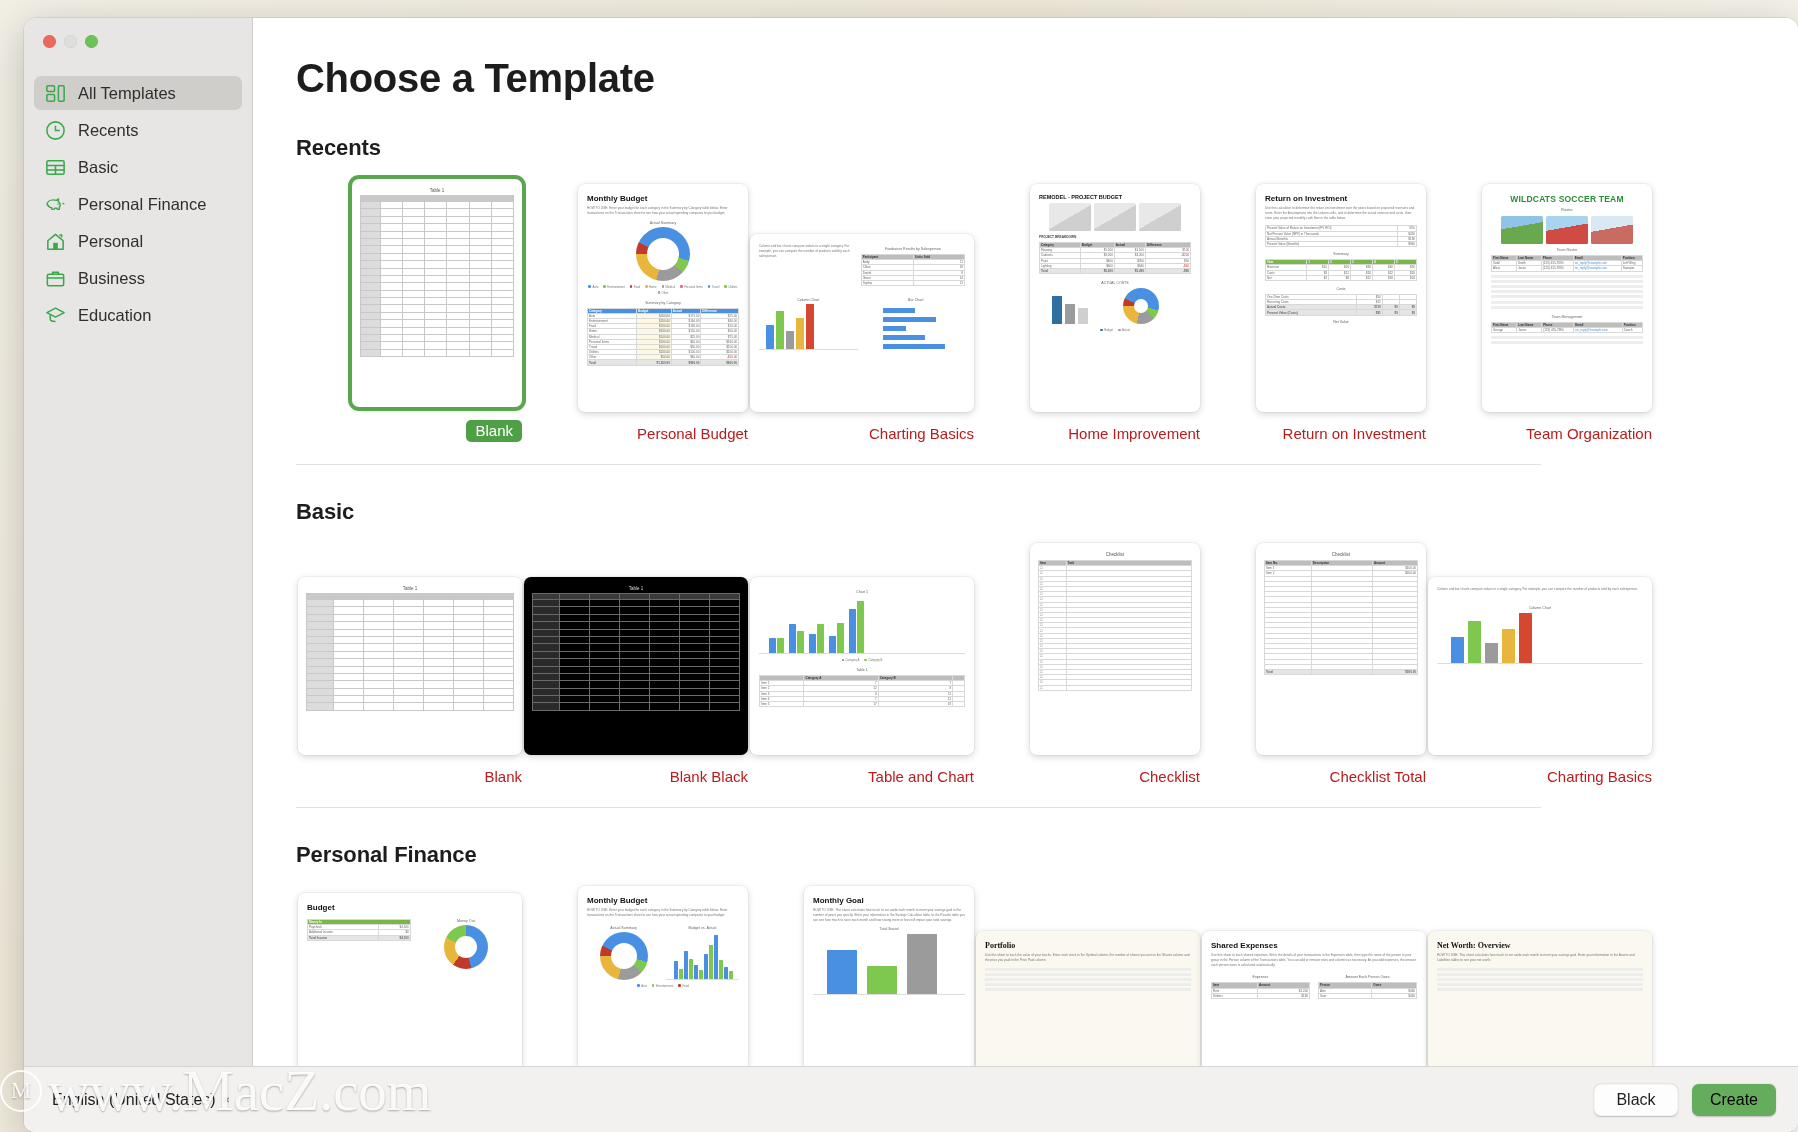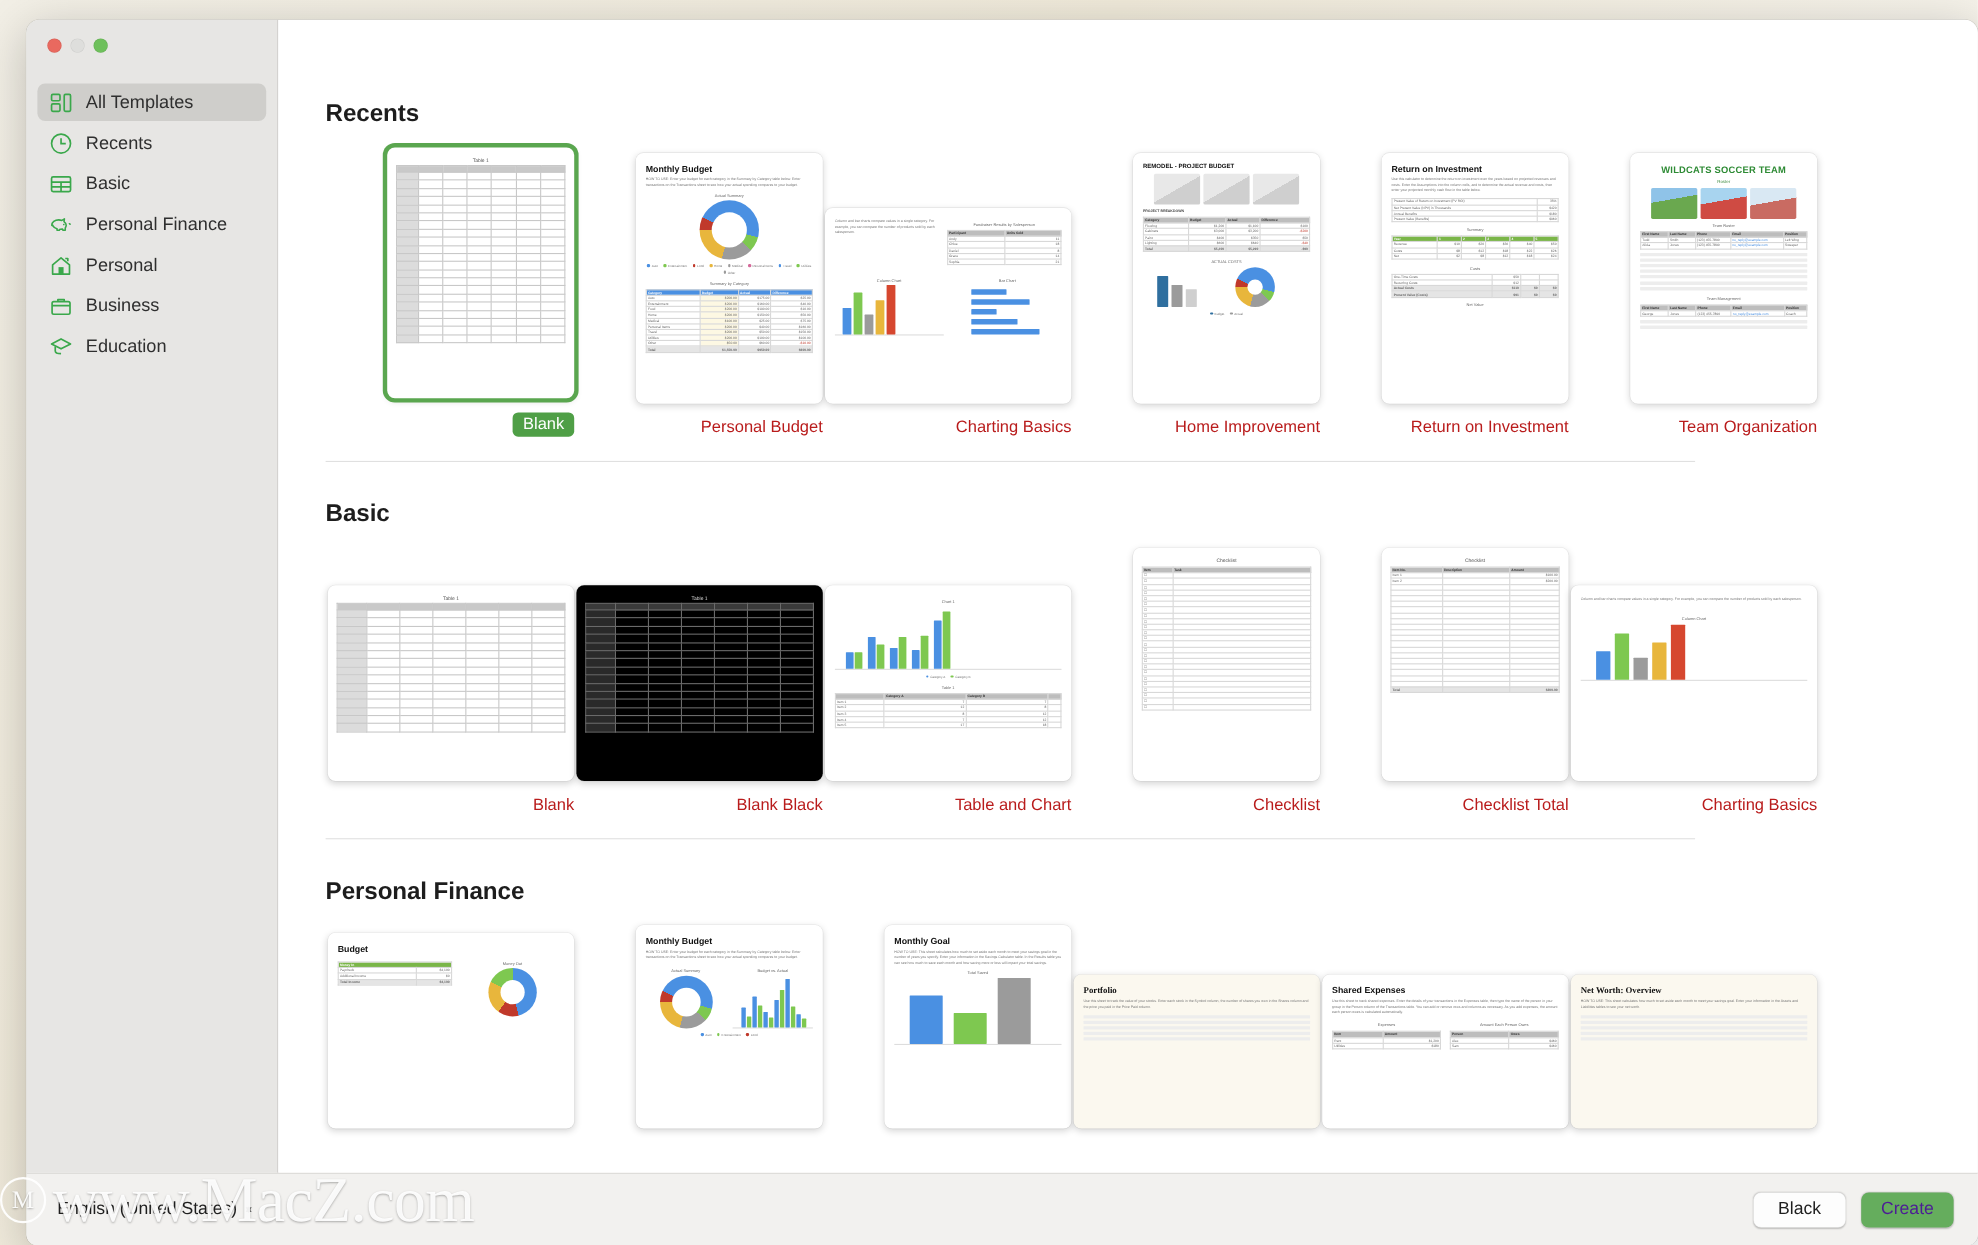--- a/index.html
+++ b/index.html
@@ -224,21 +224,21 @@
   .btn {
     height: 32px; min-width: 84px;
     border-radius: 7px;
     font-size: 16px;
     display: inline-flex; align-items: center; justify-content: center;
     cursor: default; margin-left: 14px;
     border: none;
     font-family: "Liberation Sans", sans-serif;
   }
   .btn.secondary { background: #fdfdfd; color:#1f1f1f; box-shadow: 0 .5px 1.5px rgba(0,0,0,.22), inset 0 0 0 .5px rgba(0,0,0,.07); }
-  .btn.primary   { background: #65ad5d; color:#4c1d95; box-shadow: 0 .5px 1.5px rgba(0,0,0,.22); }
+  .btn.primary   { background: #65ad5d; color:#000000; box-shadow: 0 .5px 1.5px rgba(0,0,0,.22); }
 
   
   #watermark {
     position: absolute;
     left: 0px; bottom: 8px;
     display: flex; align-items: center; gap: 6px;
     pointer-events: none;
     z-index: 50;
   }
   #watermark .wm-text {
@@ -346,20 +346,21 @@
           </span>
           <span class="lbl">Education</span>
         </div>
 
       </div>
     </div>
 
     <div id="content">
       <div id="scroller">
 
+        <h1 id="page-title">Choose a Template</h1>
 
         <div class="section">
           <div class="section-head">Recents</div>
           <div class="row">
 
             <div class="tile">
               <div class="thumb-wrap">
                 <div class="thumb tall sel">
                   <div class="sheet">
                     <div class="mini-title">Table 1</div>

